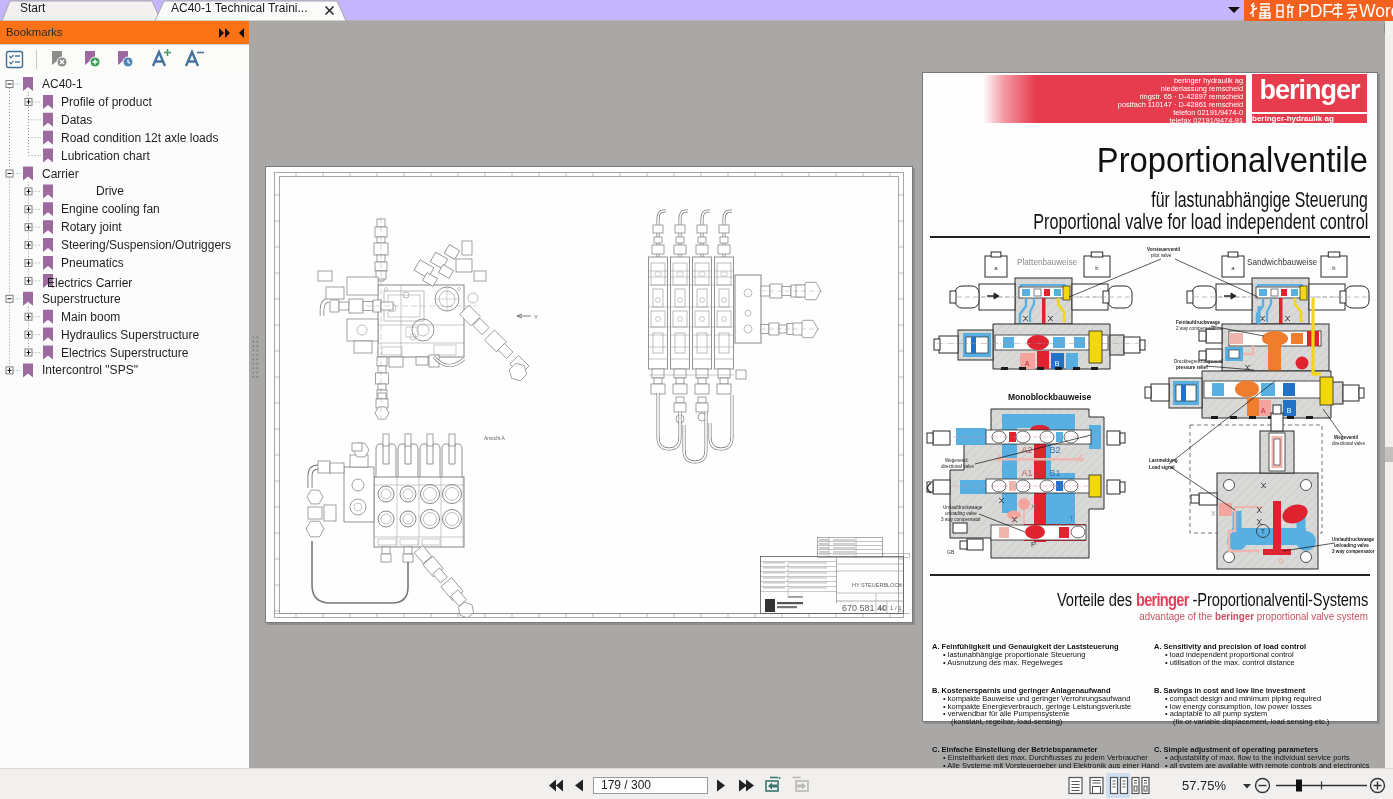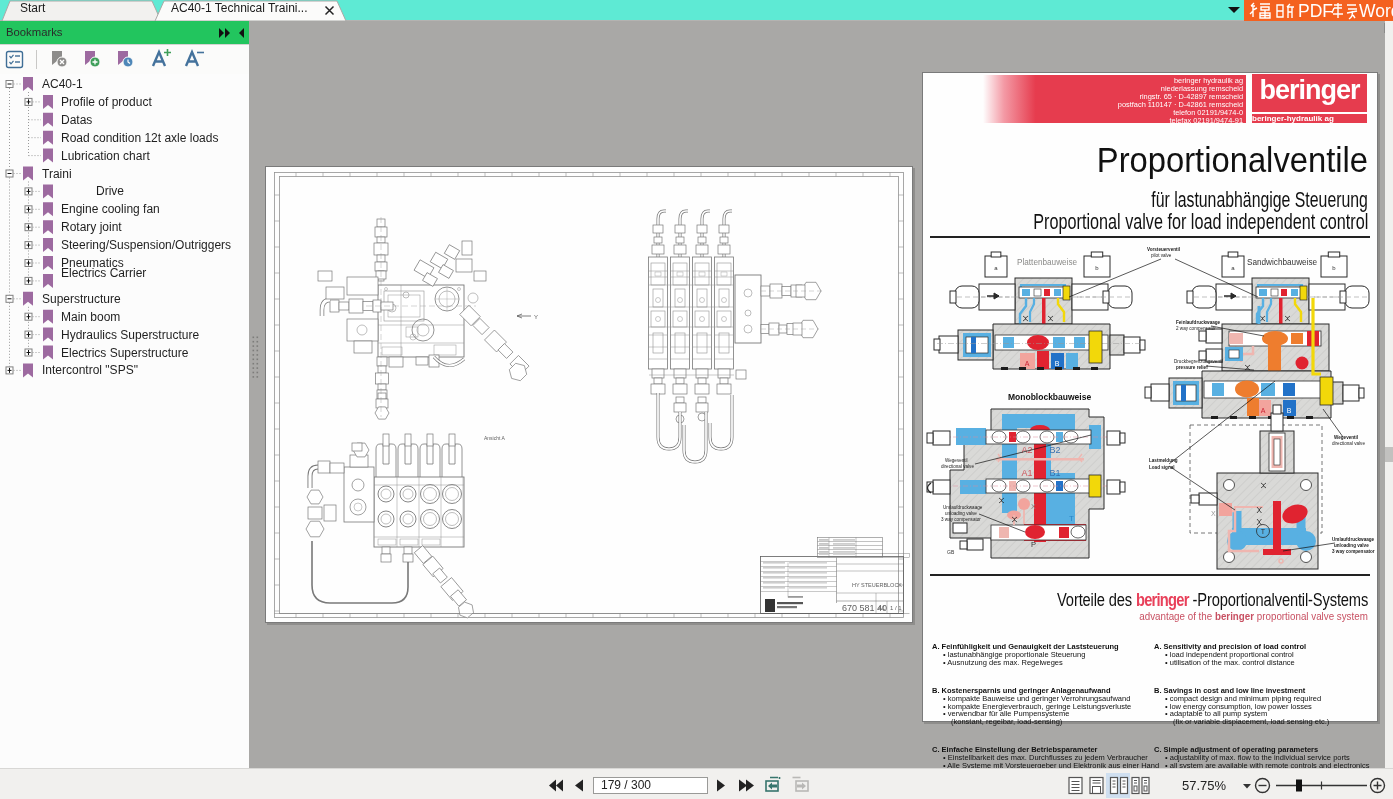--- a/index.html
+++ b/index.html
@@ -1,26 +1,26 @@
 <!DOCTYPE html>
 <html><head>
 <meta charset="utf-8">
 <style>
   html,body{margin:0;padding:0;width:1393px;height:799px;overflow:hidden;
     font-family:"Liberation Sans",sans-serif;}
   *{box-sizing:border-box;}
   .abs{position:absolute;}
   #stage{position:absolute;top:0;left:0;width:1393px;height:799px;background:#a9a8a6;}
   
-  #tabbar{left:0;top:0;width:1284px;height:21px;background:#5eead4;border-bottom:1px solid #b4b3b1;padding-left:7px;}
+  #tabbar{left:0;top:0;width:1284px;height:21px;background:#c4b5fd;border-bottom:1px solid #b4b3b1;padding-left:7px;}
   .tab{position:absolute;top:1px;height:20px;font-size:12px;color:#1a1a1a;}
   #banner{left:1244px;top:0;width:149px;height:21px;background:#f4611f;}
   
   #sidebar{left:0;top:21px;width:249px;height:747px;background:#fcfcfc;}
-  #bmhead{left:0;top:0;width:249px;height:24px;background:#22c55e;border-bottom:1px solid #d4d3d1;
+  #bmhead{left:0;top:0;width:249px;height:24px;background:#f97316;border-bottom:1px solid #d4d3d1;
      font-size:11.3px;color:#2b2b2b;line-height:23px;padding-left:6px;}
   #bmtools{left:0;top:24px;width:249px;height:29px;background:#fbfbfa;}
   #tree{left:0;top:53px;width:249px;height:694px;background:#fcfcfc;font-size:12px;color:#1f1f1f;}
   .trow{position:absolute;left:0;width:249px;height:18px;line-height:18px;white-space:nowrap;}
   
   #pageL{left:265px;top:166px;width:648px;height:457px;background:#fefefe;
       border:1px solid #7a7a7a;box-shadow:2px 2px 0 #8f8e8c;}
   #pageR{left:922px;top:72px;width:456px;height:650px;background:#fefefe;
       border:1px solid #7a7a7a;box-shadow:2px 2px 0 #8f8e8c;}
   
@@ -206,27 +206,27 @@
           <line x1="7.5" y1="296.4" x2="11.5" y2="296.4" stroke="#111" stroke-width="1"></line>
           <line x1="9.5" y1="293.9" x2="9.5" y2="298.9" stroke="#111" stroke-width="1"></line>
 <line x1="13.5" y1="296.4" x2="21" y2="296.4" stroke="#9a9a9a" stroke-width="1" stroke-dasharray="1 2"></line>
 <path d="M23 289.4 h10 v14 l-5 -4 l-5 4 Z" fill="#9d6aa0"></path>
 </svg>
 <div class="trow" style="top:1.0px;padding-left:42px;">AC40-1</div>
 <div class="trow" style="top:18.9px;padding-left:61px;">Profile of product</div>
 <div class="trow" style="top:36.8px;padding-left:61px;">Datas</div>
 <div class="trow" style="top:54.7px;padding-left:61px;">Road condition 12t axle loads</div>
 <div class="trow" style="top:72.6px;padding-left:61px;">Lubrication chart</div>
-<div class="trow" style="top:90.5px;padding-left:42px;">Traini</div>
+<div class="trow" style="top:90.5px;padding-left:42px;">Carrier</div>
 <div class="trow" style="top:108.4px;padding-left:96px;">Drive</div>
 <div class="trow" style="top:126.30000000000001px;padding-left:61px;">Engine cooling fan</div>
 <div class="trow" style="top:144.2px;padding-left:61px;">Rotary joint</div>
 <div class="trow" style="top:162.1px;padding-left:61px;">Steering/Suspension/Outriggers</div>
 <div class="trow" style="top:180.0px;padding-left:61px;">Pneumatics</div>
-<div class="trow" style="top:190px;padding-left:61px;">Electrics Carrier</div>
+<div class="trow" style="top:200px;padding-left:47px;">Electrics Carrier</div>
 <div class="trow" style="top:215.8px;padding-left:42px;">Superstructure</div>
 <div class="trow" style="top:233.7px;padding-left:61px;">Main boom</div>
 <div class="trow" style="top:251.60000000000002px;padding-left:61px;">Hydraulics Superstructure</div>
 <div class="trow" style="top:269.5px;padding-left:61px;">Electrics Superstructure</div>
 <div class="trow" style="top:287.4px;padding-left:42px;">Intercontrol "SPS"</div>
 </div>
   </div>
 
   <div class="abs" id="pageL">
       <svg class="abs" style="left:0;top:0" width="646" height="455" viewBox="0 0 646 455">

